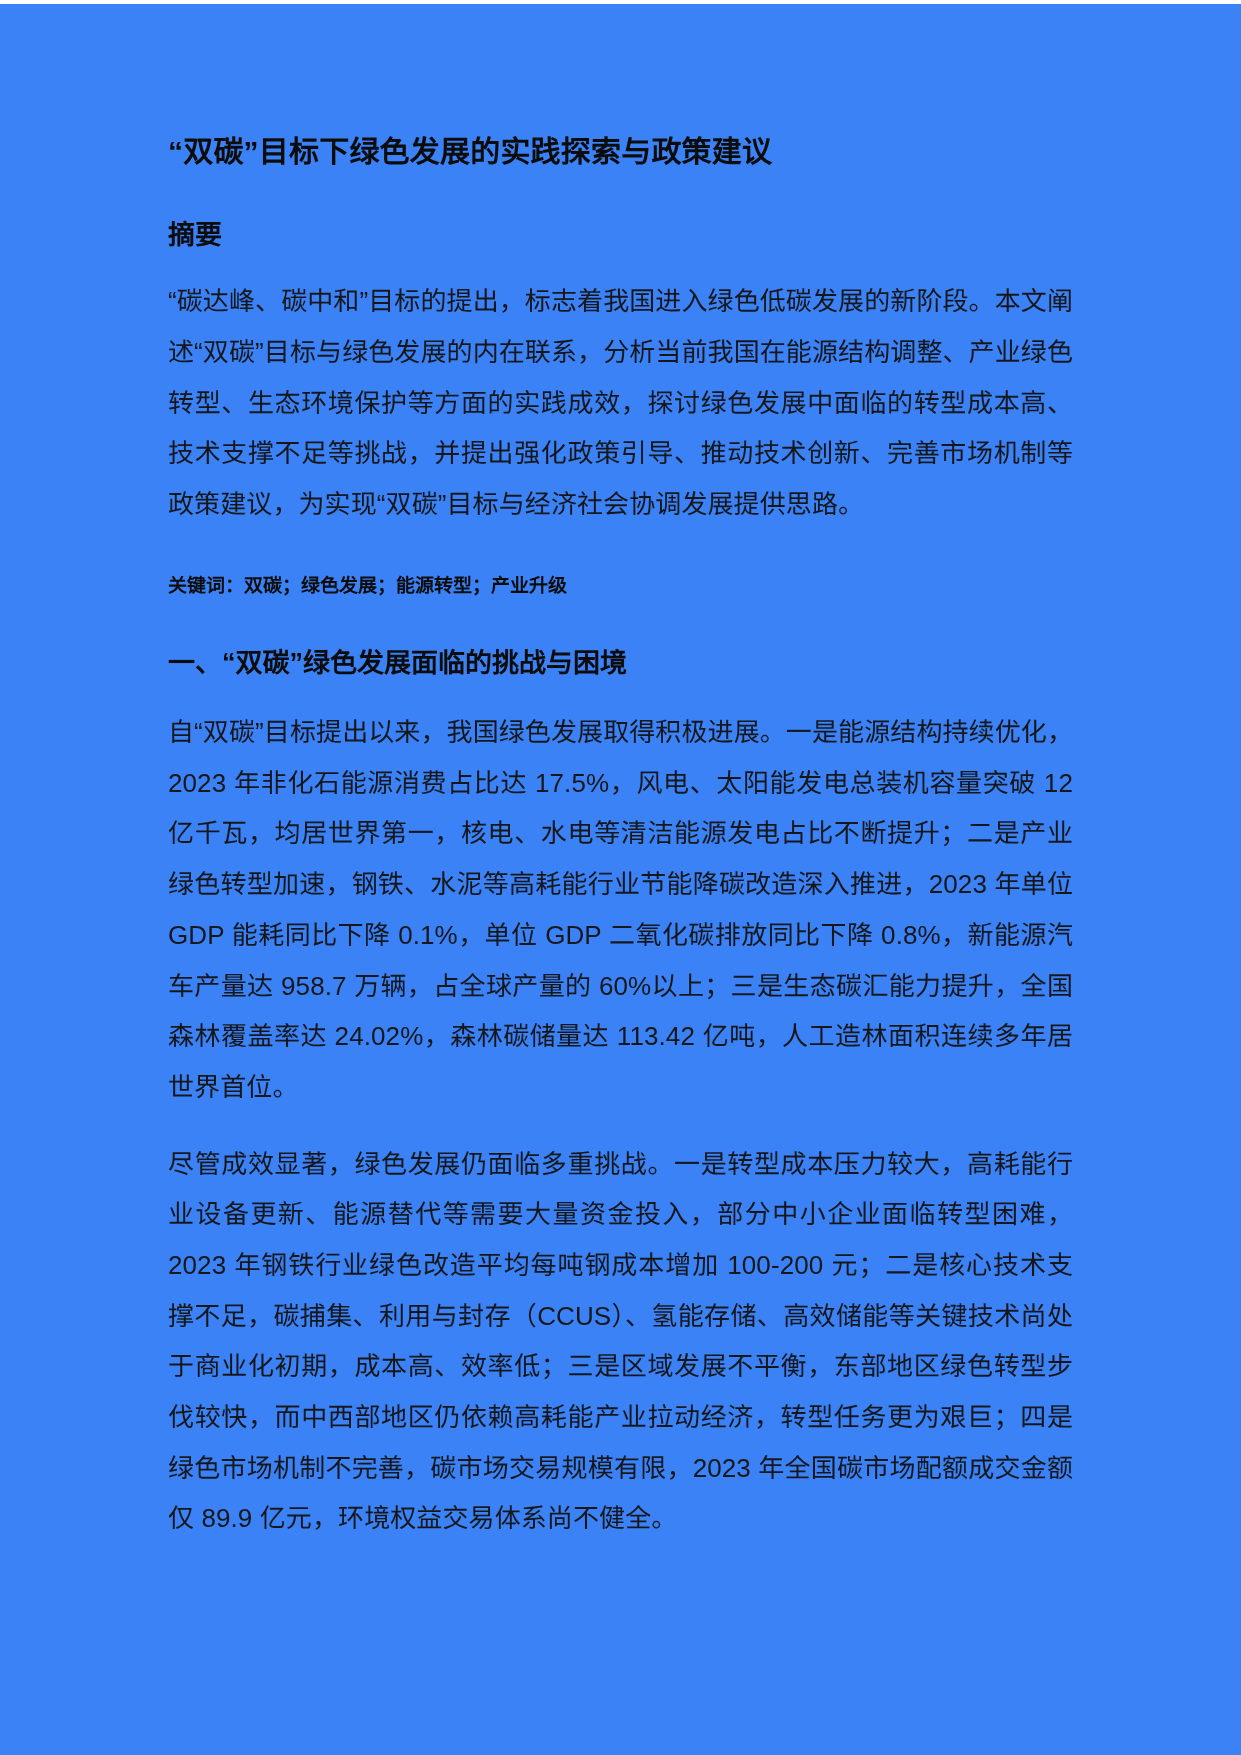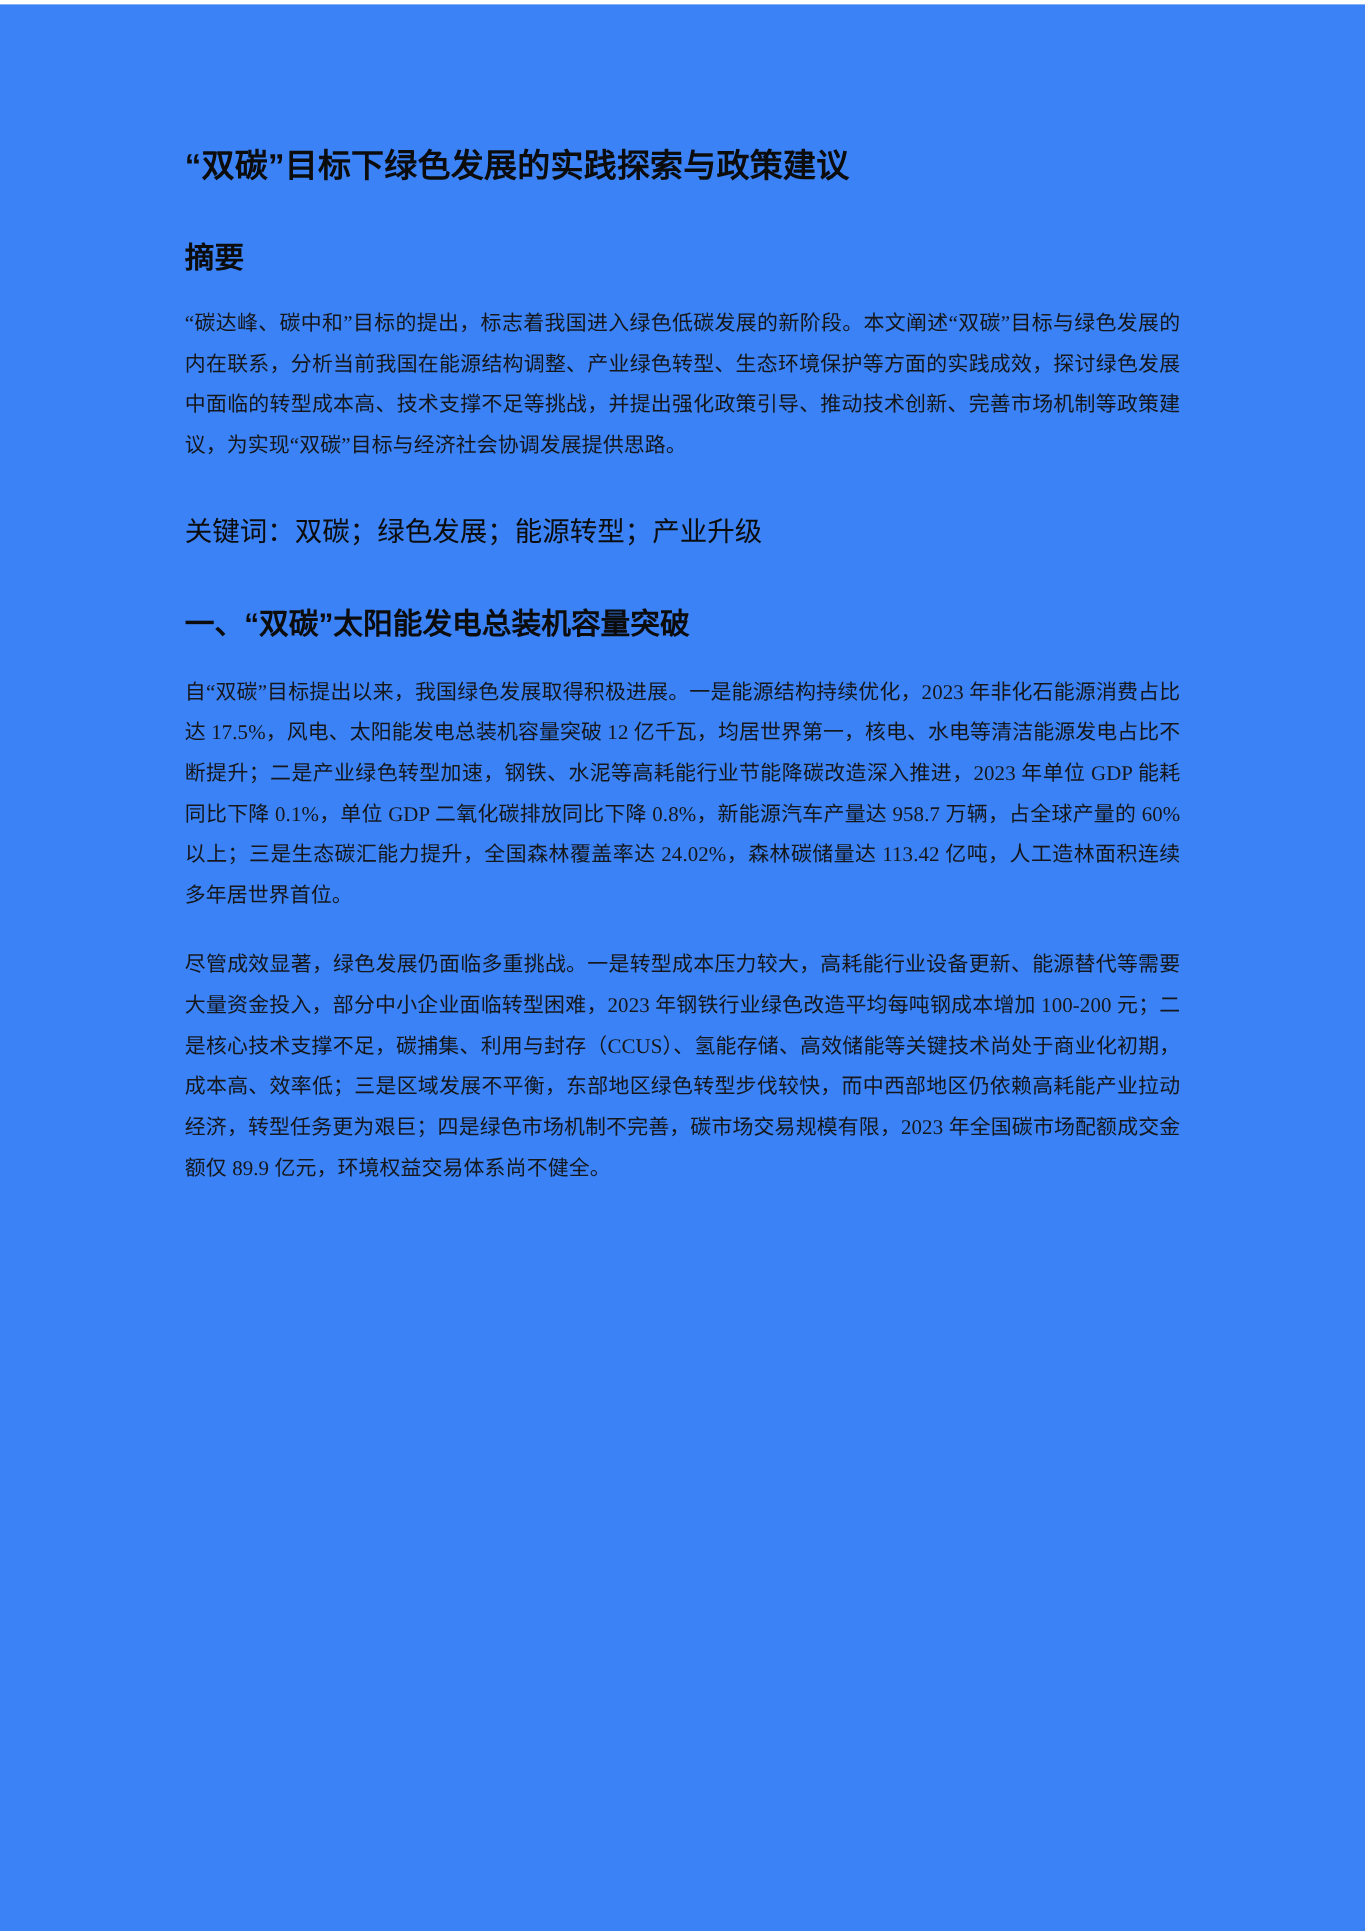--- a/index.html
+++ b/index.html
@@ -35,52 +35,51 @@
     font-weight: bold;
     line-height: 1.4;
     margin: 0 0 22px 0;
     color: #0c0c0c;
   }
   .h2.section {
     margin-top: 46px;
     margin-bottom: 24px;
   }
   .keywords {
-    font-size: 25px;
-    font-weight: normal;
+    font-size: 19px;
+    font-weight: bold;
     line-height: 1.45;
     margin: 42px 0 46px 0;
     color: #0c0c0c;
   }
   p.body {
-    font-size: 19px;
+    font-size: 26px;
     line-height: 1.95;
     margin: 0 0 26px 0;
     text-align: justify;
     text-justify: inter-ideograph;
     color: #15171a;
     letter-spacing: 0.1px;
-    font-family: Liberation Serif, serif;
   }
   p.body:last-child {
     margin-bottom: 0;
   }
 </style>
 </head>
 <body>
 
 <div class="page">
 
   <h1 class="doc-title">“双碳”目标下绿色发展的实践探索与政策建议</h1>
 
   <h2 class="h2">摘要</h2>
 
   <p class="body">“碳达峰、碳中和”目标的提出，标志着我国进入绿色低碳发展的新阶段。本文阐述“双碳”目标与绿色发展的内在联系，分析当前我国在能源结构调整、产业绿色转型、生态环境保护等方面的实践成效，探讨绿色发展中面临的转型成本高、技术支撑不足等挑战，并提出强化政策引导、推动技术创新、完善市场机制等政策建议，为实现“双碳”目标与经济社会协调发展提供思路。</p>
 
   <h2 class="keywords">关键词：双碳；绿色发展；能源转型；产业升级</h2>
 
-  <h2 class="h2 section">一、“双碳”太阳能发电总装机容量突破</h2>
+  <h2 class="h2 section">一、“双碳”绿色发展面临的挑战与困境</h2>
 
   <p class="body">自“双碳”目标提出以来，我国绿色发展取得积极进展。一是能源结构持续优化，2023 年非化石能源消费占比达 17.5%，风电、太阳能发电总装机容量突破 12 亿千瓦，均居世界第一，核电、水电等清洁能源发电占比不断提升；二是产业绿色转型加速，钢铁、水泥等高耗能行业节能降碳改造深入推进，2023 年单位 GDP 能耗同比下降 0.1%，单位 GDP 二氧化碳排放同比下降 0.8%，新能源汽车产量达 958.7 万辆，占全球产量的 60%以上；三是生态碳汇能力提升，全国森林覆盖率达 24.02%，森林碳储量达 113.42 亿吨，人工造林面积连续多年居世界首位。</p>
 
   <p class="body">尽管成效显著，绿色发展仍面临多重挑战。一是转型成本压力较大，高耗能行业设备更新、能源替代等需要大量资金投入，部分中小企业面临转型困难，2023 年钢铁行业绿色改造平均每吨钢成本增加 100-200 元；二是核心技术支撑不足，碳捕集、利用与封存（CCUS）、氢能存储、高效储能等关键技术尚处于商业化初期，成本高、效率低；三是区域发展不平衡，东部地区绿色转型步伐较快，而中西部地区仍依赖高耗能产业拉动经济，转型任务更为艰巨；四是绿色市场机制不完善，碳市场交易规模有限，2023 年全国碳市场配额成交金额仅 89.9 亿元，环境权益交易体系尚不健全。</p>
 
 </div>
 
 </body></html>

